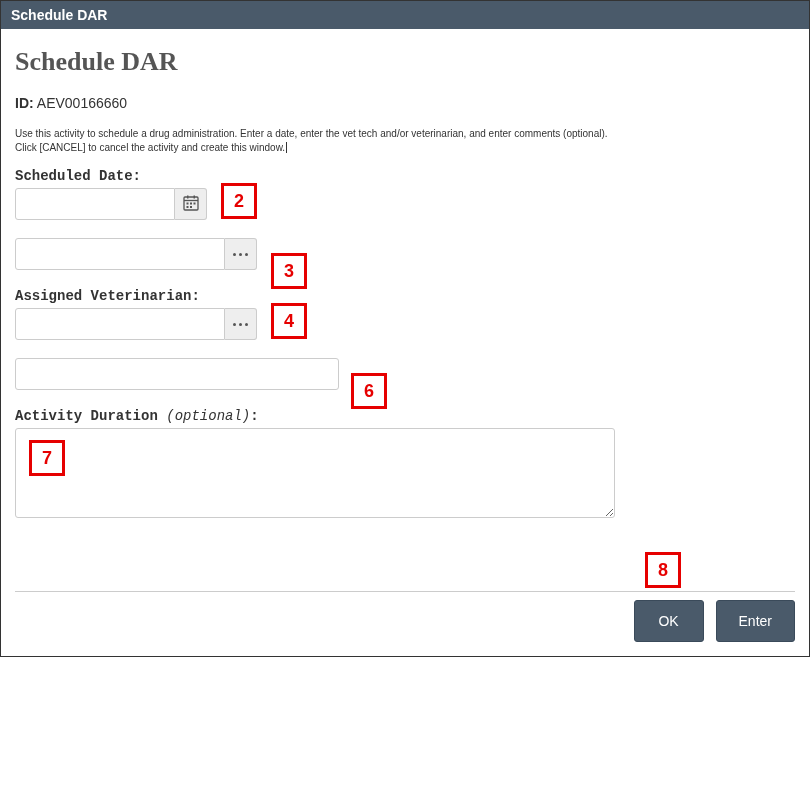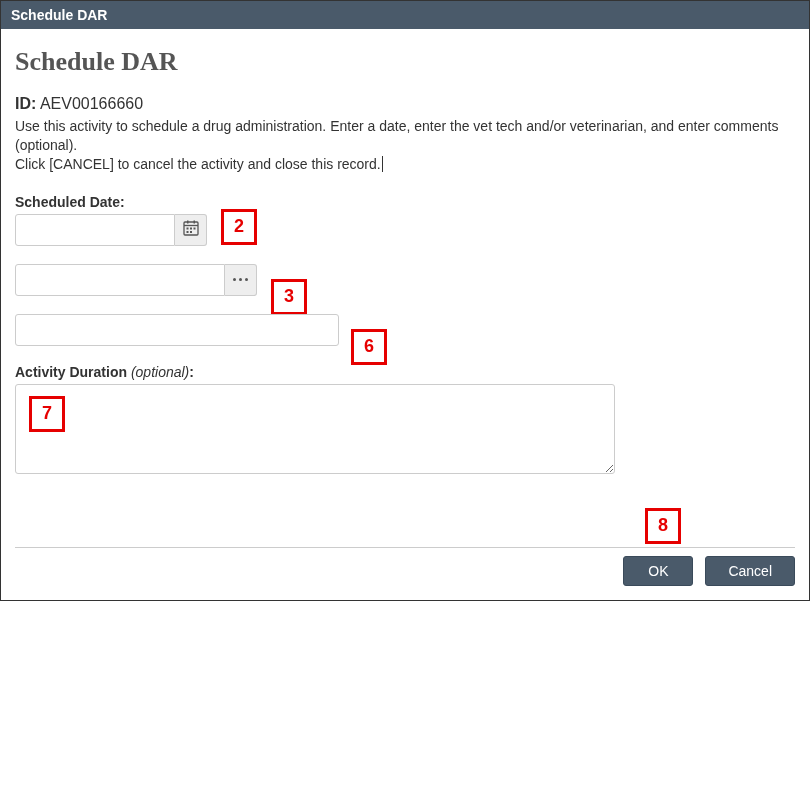--- a/index.html
+++ b/index.html
@@ -1,39 +1,39 @@
 <!DOCTYPE html>
 <html><head>
   <meta charset="utf-8">
   <style>
     * { box-sizing: border-box; margin: 0; padding: 0; }
     body { font-family: Arial, Helvetica, sans-serif; font-size: 14px; color: #333; background: #fff; width: 810px; border: 1px solid #333; }
     .titlebar { background: #4a5a6a; color: #fff; padding: 6px 10px; font-weight: bold; font-size: 14px; }
     .content { padding: 10px 14px 0 14px; }
     h1 { font-family: Georgia, 'Times New Roman', serif; font-weight: bold; font-size: 26px; color: #555; margin-top: 8px; margin-bottom: 18px; }
-    .idline { font-size: 16px; margin-bottom: 4px; }
+    .idline { font-size: 14px; margin-bottom: 16px; }
     .idline .lbl { font-weight: bold; }
-    .instructions { font-size: 14px; line-height: 1.35; margin-bottom: 20px; }
+    .instructions { font-size: 10px; line-height: 1.35; margin-bottom: 14px; }
     .instructions .cursor { border-right: 1px solid #333; margin-left: 1px; }
     .field { margin-bottom: 18px; position: relative; }
-    .field-label { font-weight: bold; font-size: 14px; margin-bottom: 4px; display: block; }
+    .field-label { font-weight: bold; font-size: 14px; margin-bottom: 4px; display: block; font-family: Liberation Mono, monospace; }
     .field-label .optional { font-style: italic; font-weight: normal; text-align: right; }
     .input-group { display: flex; }
     .input-text { height: 32px; border: 1px solid #ccc; border-radius: 3px 0 0 3px; padding: 4px 8px; font-size: 14px; background: #fff; }
     .input-text.solo { border-radius: 3px; }
     .input-btn { height: 32px; width: 32px; border: 1px solid #ccc; border-left: none; background: #eee; border-radius: 0 3px 3px 0; display: flex; align-items: center; justify-content: center; cursor: pointer; }
     .w160 { width: 160px; }
     .w210 { width: 210px; }
     .w320 { width: 320px; }
     .w324 { width: 324px; }
     textarea.comments { width: 600px; height: 90px; border: 1px solid #ccc; border-radius: 3px; padding: 6px; font-family: Arial, Helvetica, sans-serif; font-size: 14px; resize: both; }
     .redbox { position: absolute; border: 3px solid #e60000; width: 36px; height: 36px; display: flex; align-items: center; justify-content: center; font-weight: bold; color: #e60000; font-size: 18px; background: #fff; }
     .footer-sep { border: none; border-top: 1px solid #ccc; margin: 70px 0 8px 0; }
     .footer { display: flex; justify-content: flex-end; gap: 12px; padding: 0 14px 14px 14px; position: relative; }
-    .btn { background: #4a5a6a; color: #fff; border: 1px solid #3a4a5a; border-radius: 3px; padding: 6px 22px; font-size: 14px; cursor: pointer; min-width: 70px; }
+    .btn { background: #4a5a6a; color: #fff; border: 1px solid #3a4a5a; border-radius: 3px; padding: 12px 22px; font-size: 14px; cursor: pointer; min-width: 70px; }
     .dots { display: flex; gap: 3px; }
     .dots span { width: 3px; height: 3px; background: #555; border-radius: 50%; display: block; }
     svg.cal { width: 16px; height: 16px; fill: #555; }
   </style>
 </head>
 <body>
 
 <div class="titlebar">
   <span>Schedule DAR</span>
 </div>
@@ -42,21 +42,21 @@
 
   <h1>Schedule DAR</h1>
 
   <div class="idline">
     <span class="lbl">ID:</span>
     <span>AEV00166660</span>
   </div>
 
   <div class="instructions">
     <div>Use this activity to schedule a drug administration. Enter a date, enter the vet tech and/or veterinarian, and enter comments (optional).</div>
-    <div><span>Click [CANCEL] to cancel the activity and close this record.</span><span class="cursor"></span></div>
+    <div><span>Click [CANCEL] to cancel the activity and create this window.</span><span class="cursor"></span></div>
   </div>
 
   <div class="field">
     <label class="field-label">Scheduled Date:</label>
     <div class="input-group">
       <input type="text" class="input-text w160" value="" style="">
       <button class="input-btn">
         <span>
           <svg class="cal" viewBox="0 0 16 16">
               <rect x="1" y="2" width="14" height="13" rx="1" fill="none" stroke="#555" stroke-width="1.3"></rect>
@@ -82,20 +82,34 @@
         <span class="dots">
             <span></span>
             <span></span>
             <span></span>
           </span>
       </button>
     </div>
     <div class="redbox" style="left:256px; top:15px;">3</div>
   </div>
 
+  <div class="field">
+    <label class="field-label">Assigned Veterinarian:</label>
+    <div class="input-group">
+      <input type="text" class="input-text w210" value="" style="">
+      <button class="input-btn">
+        <span class="dots">
+            <span></span>
+            <span></span>
+            <span></span>
+          </span>
+      </button>
+    </div>
+    <div class="redbox" style="left:256px; top:15px;">4</div>
+  </div>
 
 
   <div class="field">
     <input type="text" class="input-text solo w324" value="" style="">
     <div class="redbox" style="left:336px; top:15px;">6</div>
   </div>
 
   <div class="field">
     <label class="field-label">
       <span>Activity Duration </span><span class="optional">(optional)</span><span>:</span>
@@ -103,14 +117,14 @@
     <textarea class="comments" value="" style=""></textarea>
     <div class="redbox" style="left:14px; top:32px;">7</div>
   </div>
 
   <hr class="footer-sep">
 </div>
 
 <div class="footer">
   <div class="redbox" style="left:644px; top:-48px;">8</div>
   <button class="btn">OK</button>
-  <button class="btn">Cancel</button>
+  <button class="btn">Enter</button>
 </div>
 
 </body></html>

